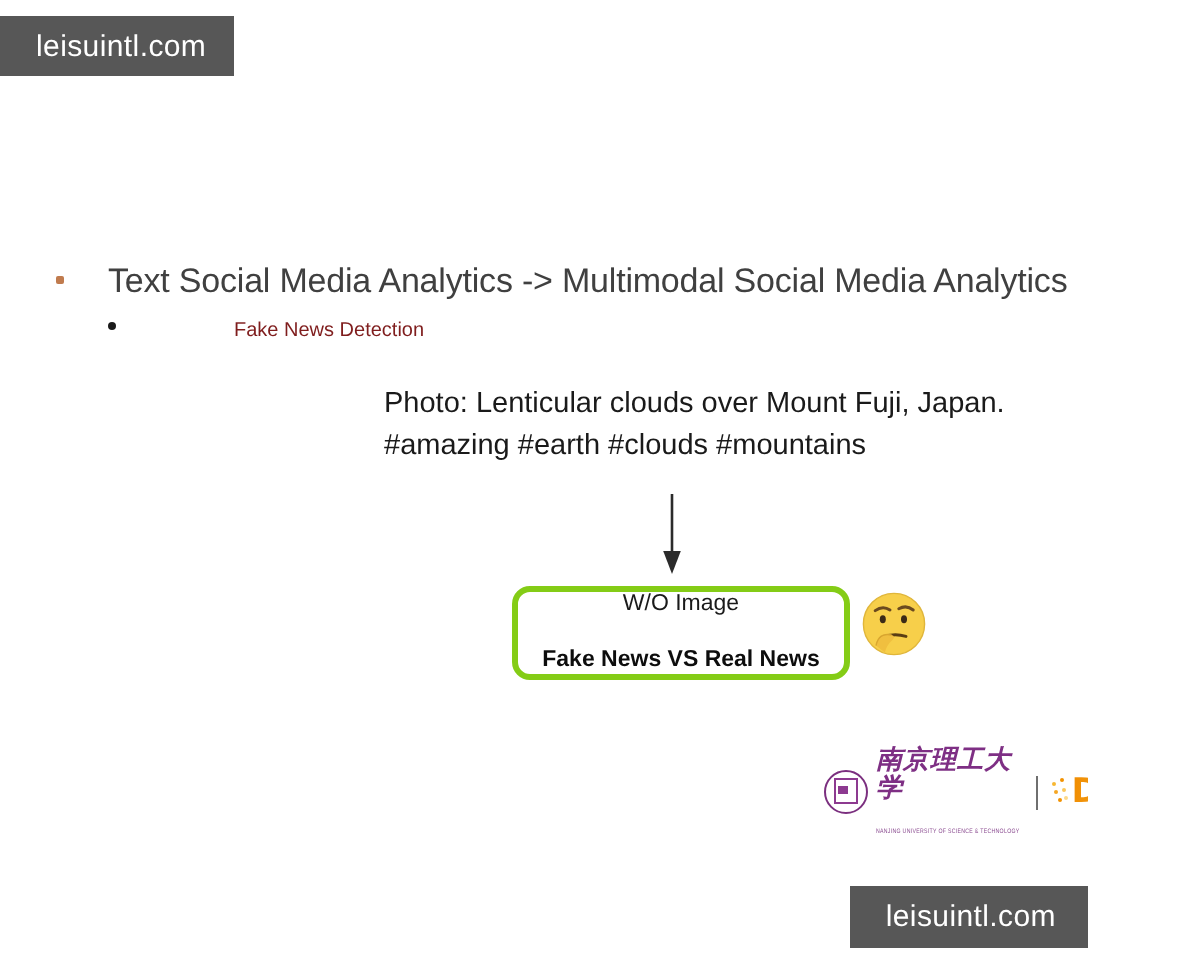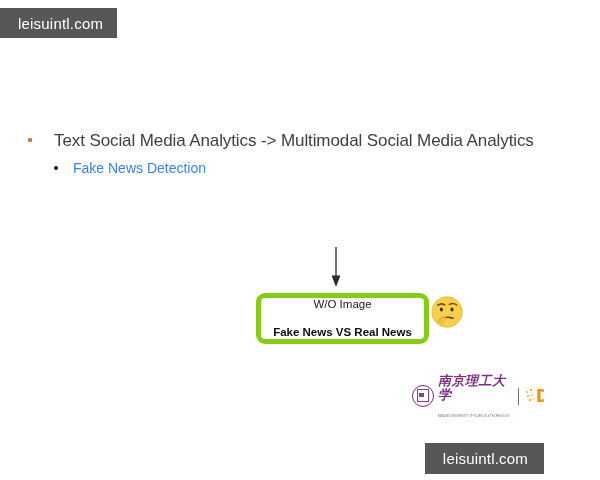--- a/index.html
+++ b/index.html
@@ -89,23 +89,24 @@
     width: 4px;
     height: 4px;
     background: #1a1a1a;
     border-radius: 50%;
     margin-right: 15px;
     position: relative;
     top: -3px;
     flex: none;
   }
   #bullet-level2 .txt {
-    font-size: 14px;
-    color: #3b82f6;
-    white-space: nowrap;
+    font-size: 10px;
+    color: #7f1d1d;
+    white-space: nowrap;
+    margin-left: 44px;
   }
 
   
   .row-label {
     position: absolute;
     font-size: 13px;
     color: #9b9b9b;
     text-align: right;
     white-space: nowrap;
   }
@@ -138,21 +139,21 @@
     top: 247px;
   }
 
   
   #output-box {
     position: absolute;
     left: 256px;
     top: 293px;
     width: 163px;
     height: 41px;
-    border: 5px solid #84cc16;
+    border: 3px solid #84cc16;
     border-radius: 9px;
     background: #ffffff;
     display: flex;
     flex-direction: column;
     align-items: center;
     justify-content: center;
   }
   #output-box .line1 {
     font-size: 11.5px;
     color: #1a1a1a;
@@ -299,20 +300,24 @@
     <span class="dot1"></span>
     <span class="txt">Text Social Media Analytics -&gt; Multimodal Social Media Analytics</span>
   </div>
 
   <div id="bullet-level2">
     <span class="dot2"></span>
     <span class="txt">Fake News Detection</span>
   </div>
 
 
+  <div id="textual-input-content">
+    <div>Photo: Lenticular clouds over Mount Fuji, Japan.</div>
+    <div>#amazing #earth #clouds #mountains</div>
+  </div>
 
   <div id="flow-arrow">
     <svg width="16" height="42" viewBox="0 0 16 42" aria-hidden="true">
       <line x1="8" y1="0" x2="8" y2="31" stroke="#2b2b2b" stroke-width="1.3"></line>
       <polygon points="8,40 3.6,28.5 12.4,28.5" fill="#2b2b2b"></polygon>
     </svg>
   </div>
 
 
   <div id="output-box">

